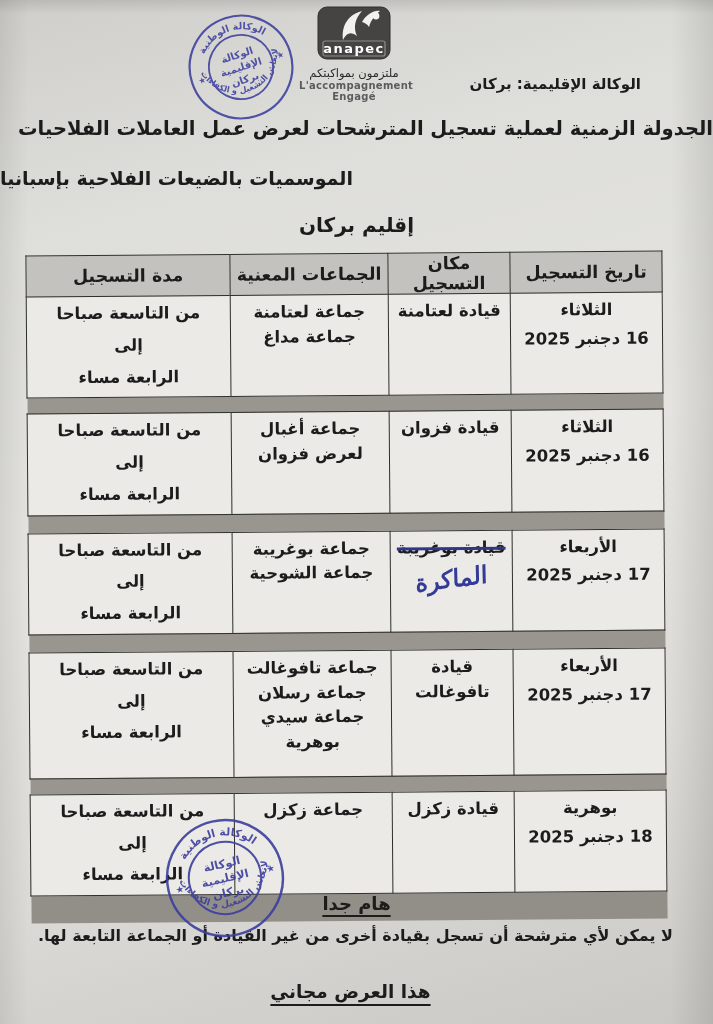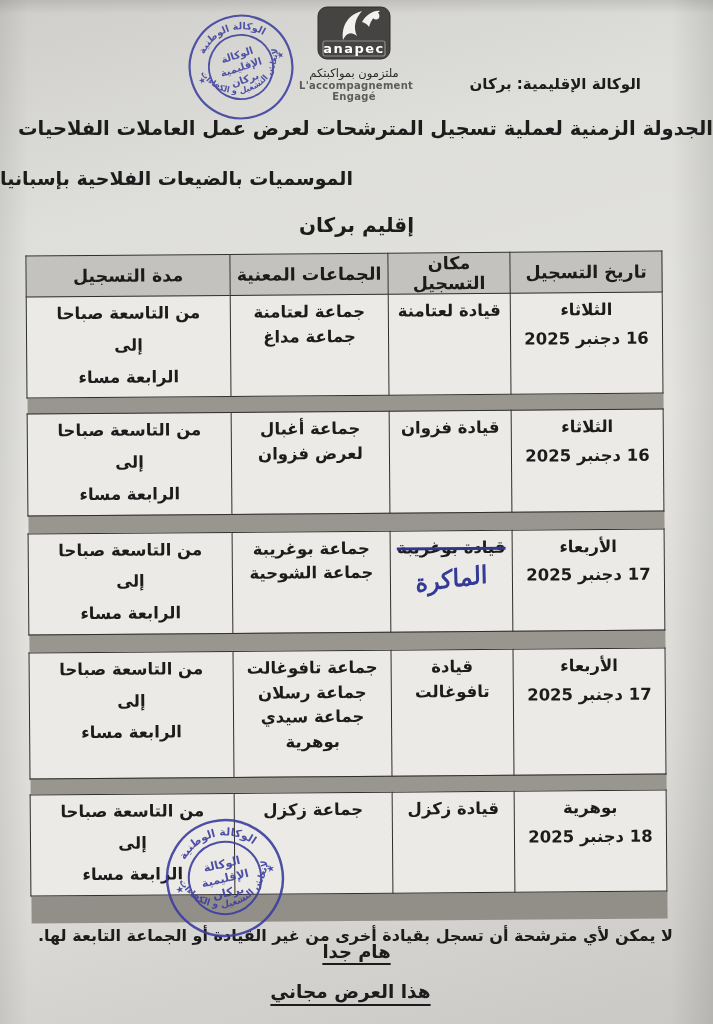--- a/index.html
+++ b/index.html
@@ -62,21 +62,21 @@
 
   .struck { display:inline-block; position:relative;
     text-decoration:line-through; text-decoration-thickness:3px; text-decoration-color:#303789; }
   .handwritten { color:#343b96; font-size:24px; font-weight:bold; margin-top:1px;
     font-family:"DejaVu Serif","Liberation Serif",serif;
     transform:rotate(-7deg) skewX(-6deg); }
 
   
   .important-heading { position:absolute; top:893px; left:0; right:0; text-align:center;
     font-size:18px; font-weight:bold; direction:rtl;
-    text-decoration:underline; text-decoration-thickness:2px; text-underline-offset:5px;margin-top:48px; }
+    text-decoration:underline; text-decoration-thickness:2px; text-underline-offset:5px; }
   .note-line { position:absolute; top:926px; left:4px; right:6px; text-align:center;
     font-size:16px; font-weight:bold; direction:rtl; white-space:nowrap; }
   .free-line { position:absolute; top:981px; left:0; right:12px; text-align:center;
     font-size:18.5px; font-weight:bold; direction:rtl;
     text-decoration:underline; text-decoration-thickness:2px; text-underline-offset:6px; }
 </style>
 </head>
 <body>
 
 <div class="shade-top"></div>

